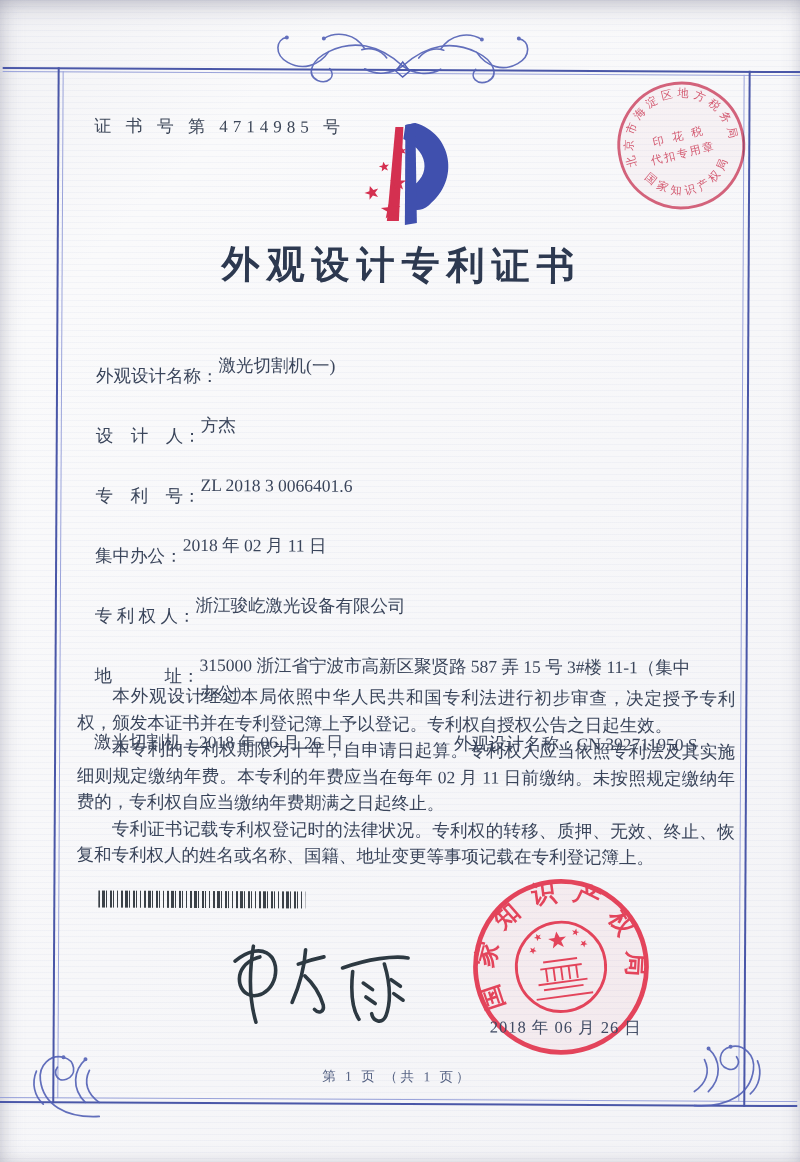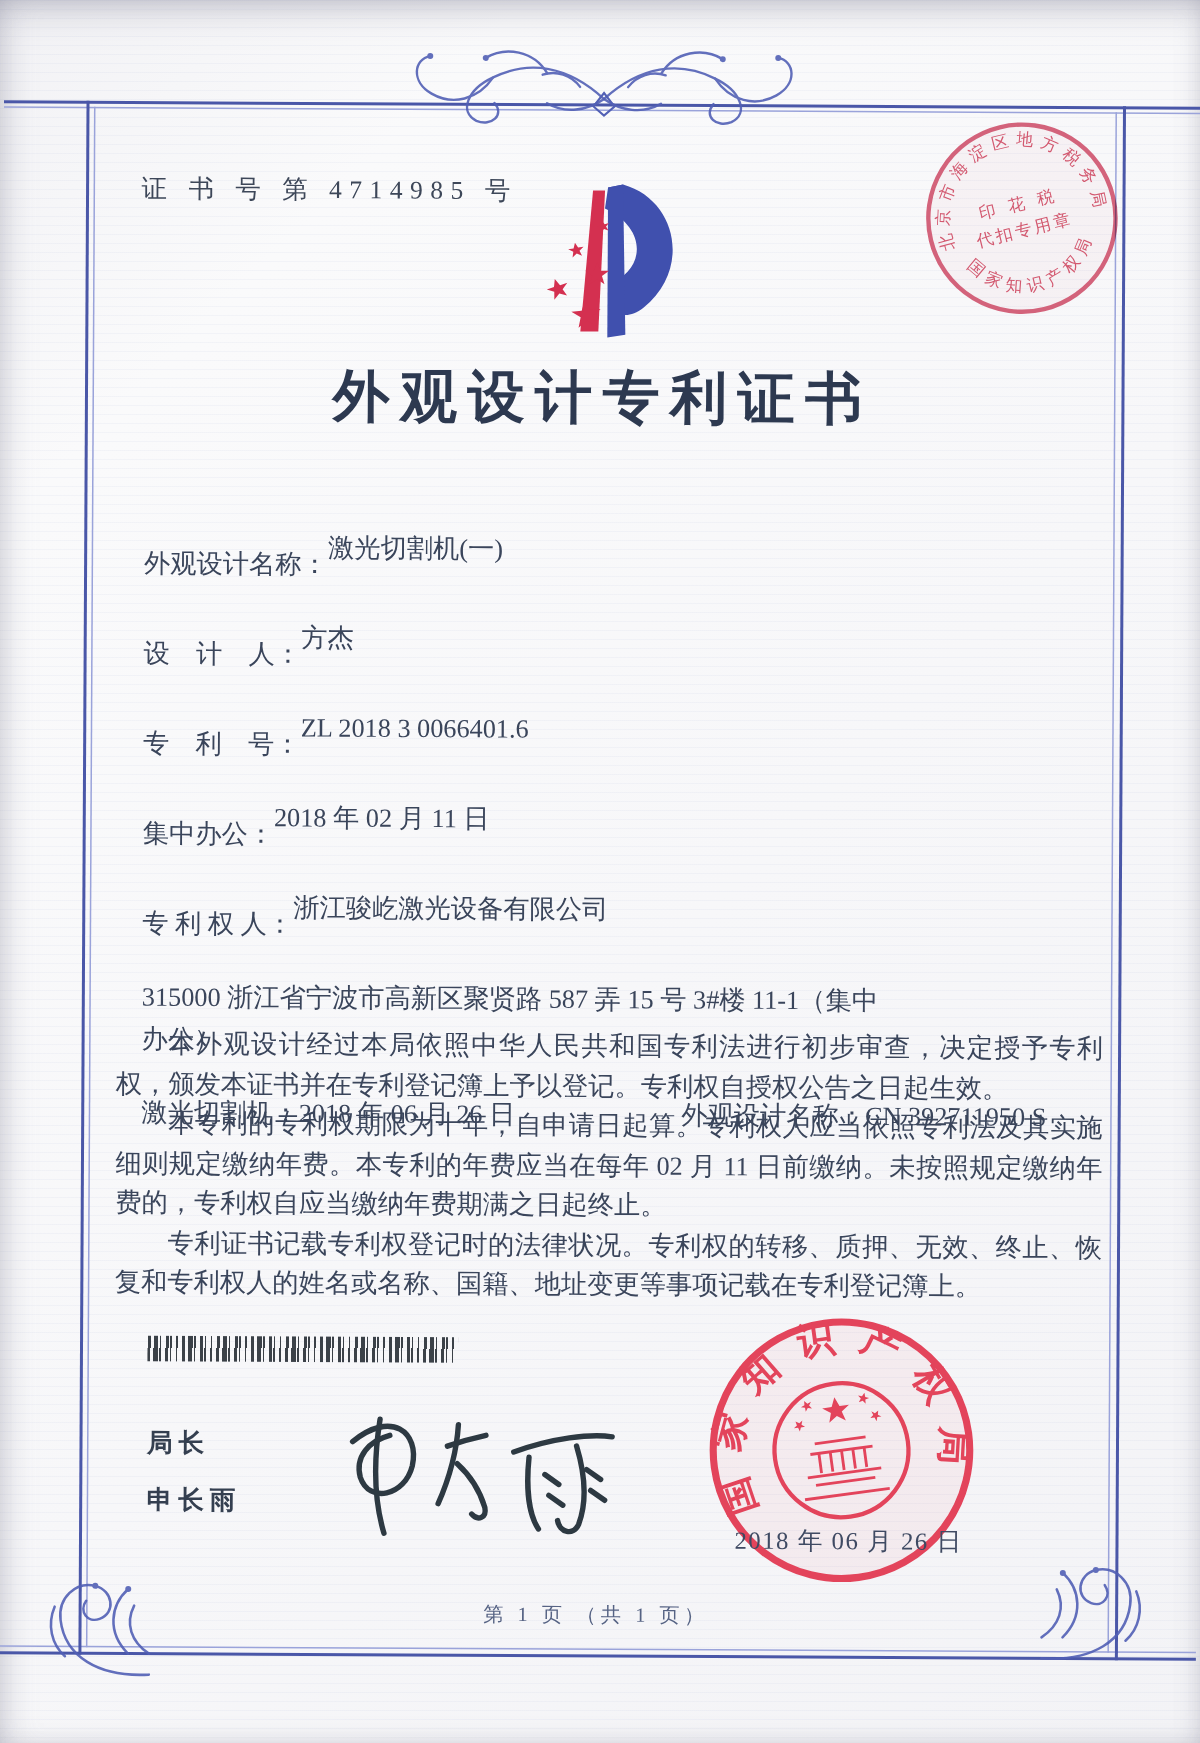--- a/index.html
+++ b/index.html
@@ -192,20 +192,21 @@
     </div>
     <div class="frow">
       <span class="lab">集中办公：</span>
       <span class="val">2018 年 02 月 11 日</span>
     </div>
     <div class="frow">
       <span class="lab">专 利 权 人：</span>
       <span class="val">浙江骏屹激光设备有限公司</span>
     </div>
     <div class="frow">
+      <span class="lab">地　　　址：</span>
       <span class="val">315000 浙江省宁波市高新区聚贤路 587 弄 15 号 3#楼 11-1（集中办公）</span>
     </div>
     <div id="grant-row">
       <div id="grant-left">
         <span class="lab">激光切割机：</span>
         <span>2018 年 06 月 26 日</span>
       </div>
       <div id="grant-right">
         <span class="lab">外观设计名称：</span>
         <span>CN 392711950 S</span>
@@ -214,24 +215,20 @@
   </div>
 
   <div id="body-text">
     <p>本外观设计经过本局依照中华人民共和国专利法进行初步审查，决定授予专利权，颁发本证书并在专利登记簿上予以登记。专利权自授权公告之日起生效。</p>
     <p>本专利的专利权期限为十年，自申请日起算。专利权人应当依照专利法及其实施细则规定缴纳年费。本专利的年费应当在每年 02 月 11 日前缴纳。未按照规定缴纳年费的，专利权自应当缴纳年费期满之日起终止。</p>
     <p>专利证书记载专利权登记时的法律状况。专利权的转移、质押、无效、终止、恢复和专利权人的姓名或名称、国籍、地址变更等事项记载在专利登记簿上。</p>
   </div>
 
   <div id="barcode"></div>
 
-  <div id="director">
-    <div>局长</div>
-    <div class="name">申长雨</div>
-  </div>
 
   <svg id="signature" width="215" height="100" viewBox="0 0 215 100">
     <g fill="none" stroke="#2d3942" stroke-width="3.6" stroke-linecap="round">
       <path d="M52,16 C47,40 45,68 51,92"></path>
       <path d="M33,30 C60,10 78,26 72,48 C66,68 42,72 37,54 C34,40 44,30 58,27"></path>
       <path d="M104,22 C102,40 96,58 88,74"></path>
       <path d="M96,36 C106,33 116,31 122,30"></path>
       <path d="M102,48 C110,56 116,66 119,78 C120,85 114,87 110,82"></path>
       <path d="M140,42 C166,34 192,32 206,35"></path>
       <path d="M150,46 C147,66 148,84 154,94"></path>

